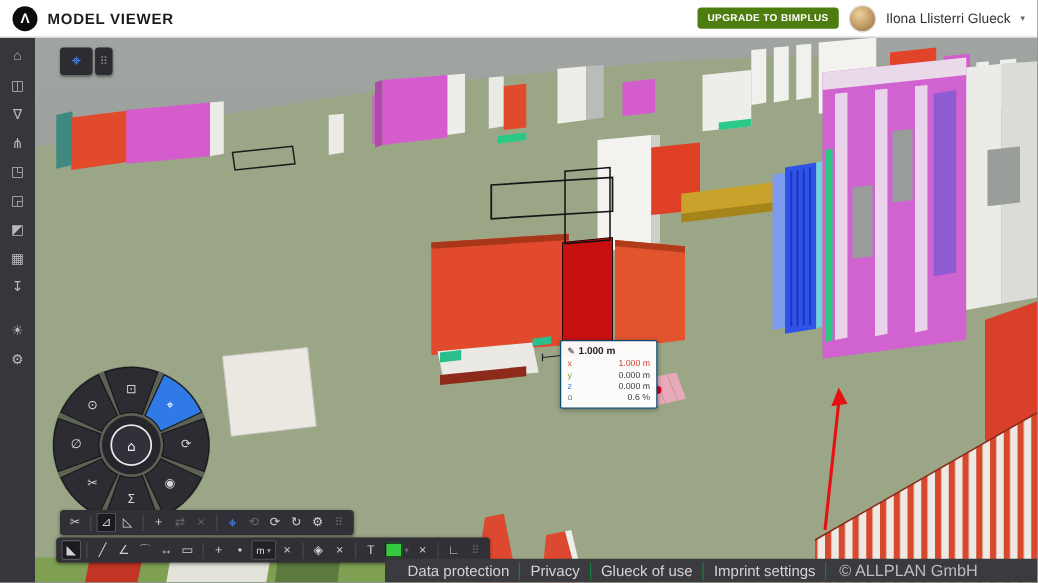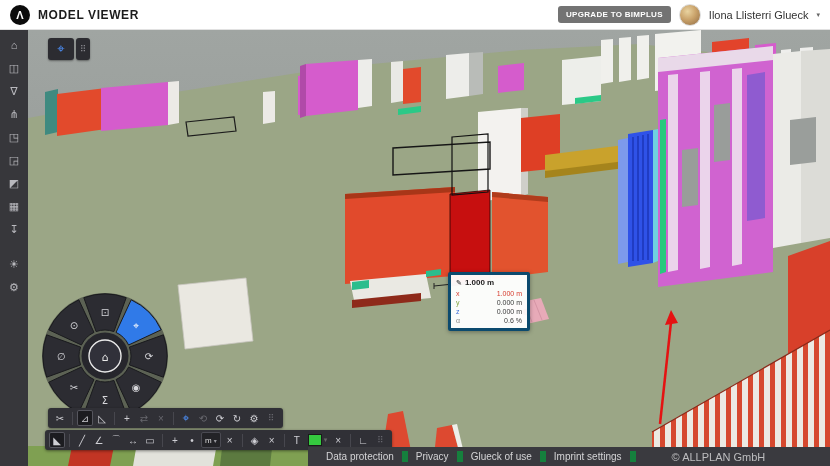--- a/index.html
+++ b/index.html
@@ -7,21 +7,21 @@
        font-family:"Liberation Sans",sans-serif;}
 
   
   .topbar{position:absolute;top:0;left:0;right:0;height:30px;background:#fff;
           border-bottom:1px solid #e1e1e1;display:flex;align-items:center;
           padding:0 10px;box-sizing:border-box;gap:8px;z-index:30;}
   .logo{width:20px;height:20px;border-radius:50%;background:#0c0c0c;color:#fff;
         display:flex;align-items:center;justify-content:center;font-size:11px;font-weight:bold;}
   .app-title{font-size:12px;font-weight:700;letter-spacing:.6px;color:#1c1c1c;}
   .spacer{flex:1;}
-  .upgrade-btn{background:#737373;color:#fff;font-size:8px;font-weight:700;letter-spacing:.3px;
+  .upgrade-btn{background:#4d7c0f;color:#fff;font-size:8px;font-weight:700;letter-spacing:.3px;
                padding:4px 8px;border-radius:3px;border:none;cursor:pointer;font-family:inherit;}
   .avatar{width:20px;height:20px;border-radius:50%;border:1px solid #ddd;
           background:radial-gradient(circle at 38% 32%,#e9d3a0 0%,#caa36b 45%,#8f6a42 100%);}
   .user-name{font-size:11px;color:#333;}
   .caret{font-size:7px;color:#666;}
 
   
   .main{position:absolute;top:30px;left:0;right:0;bottom:0;display:flex;}
   .sidebar{width:28px;background:#37373b;display:flex;flex-direction:column;align-items:center;
            padding-top:7px;gap:7px;z-index:20;flex:none;}
@@ -33,21 +33,21 @@
 
   
   .mini-toolbar{position:absolute;left:20px;top:8px;display:flex;gap:2px;z-index:10;}
   .mini-box{background:#2c2c31;border-radius:3px;height:22px;display:flex;align-items:center;
             justify-content:center;box-shadow:0 1px 2px rgba(0,0,0,.4);}
   .mini-nav{width:26px;color:#4c8ef5;font-size:13px;}
   .mini-drag{width:14px;color:#87878d;font-size:9px;}
 
   
   .tooltip{position:absolute;left:420px;top:242px;width:66px;background:rgba(255,255,255,.96);
-           border:3px solid #0c4a6e;border-radius:2px;box-shadow:0 1px 4px rgba(0,0,0,.35);
+           border:1px solid #0c4a6e;border-radius:2px;box-shadow:0 1px 4px rgba(0,0,0,.35);
            padding:3px 5px;z-index:10;}
   .tt-head{display:flex;align-items:center;gap:3px;font-size:8px;font-weight:700;color:#222;padding-bottom:2px;}
   .tt-ic{font-size:7px;color:#777;}
   .tt-row{display:flex;justify-content:space-between;font-size:7px;line-height:9px;}
   .lx{color:#d63c2e}.ly{color:#7fa33c}.lz{color:#3c6ed6}.la{color:#888}
   .tt-val{color:#3a3a3a}.vx{color:#d63c2e}
 
   
   .wheel{position:absolute;left:10px;top:259px;width:134px;height:134px;z-index:12;}
   .seg{fill:#2a2a31;opacity:.95;stroke:#16161a;stroke-width:1;cursor:pointer;}
@@ -71,22 +71,22 @@
   .unit-box{display:flex;align-items:center;gap:2px;background:#232327;border:1px solid #4a4a52;
             border-radius:2px;height:14px;padding:0 3px;font-size:8px;color:#dcdcdc;cursor:pointer;}
   .unit-box .caret{color:#9a9aa0;font-size:6px;}
   .swatch-box{display:flex;align-items:center;gap:2px;cursor:pointer;padding:0 2px;}
   .swatch{width:12px;height:10px;border:1px solid #1a1a1a;}
   .drag{font-size:9px;color:#74747a;}
 
   
   .footer{position:absolute;left:280px;right:0;bottom:0;height:19px;background:#3a3a3f;
           display:flex;align-items:center;padding:0 10px;z-index:25;}
-  .f-link{font-size:10px;color:#d4d4d6;padding:0 8px;border-right:6px solid #15803d;cursor:pointer;white-space:nowrap;}
-  .f-copy{font-size:11px;color:#bdbdbf;padding-left:18px;white-space:nowrap;margin-left:18px;}
+  .f-link{font-size:12px;color:#d4d4d6;padding:0 8px;border-right:1px solid #15803d;cursor:pointer;white-space:nowrap;}
+  .f-copy{font-size:13px;color:#bdbdbf;padding-left:10px;white-space:nowrap;}
 </style>
 </head>
 <body>
 
 <div class="topbar">
   <div class="logo">Λ</div>
   <div class="app-title">MODEL VIEWER</div>
   <div class="spacer"></div>
   <button class="upgrade-btn">UPGRADE TO BIMPLUS</button>
   <div class="avatar"></div>

